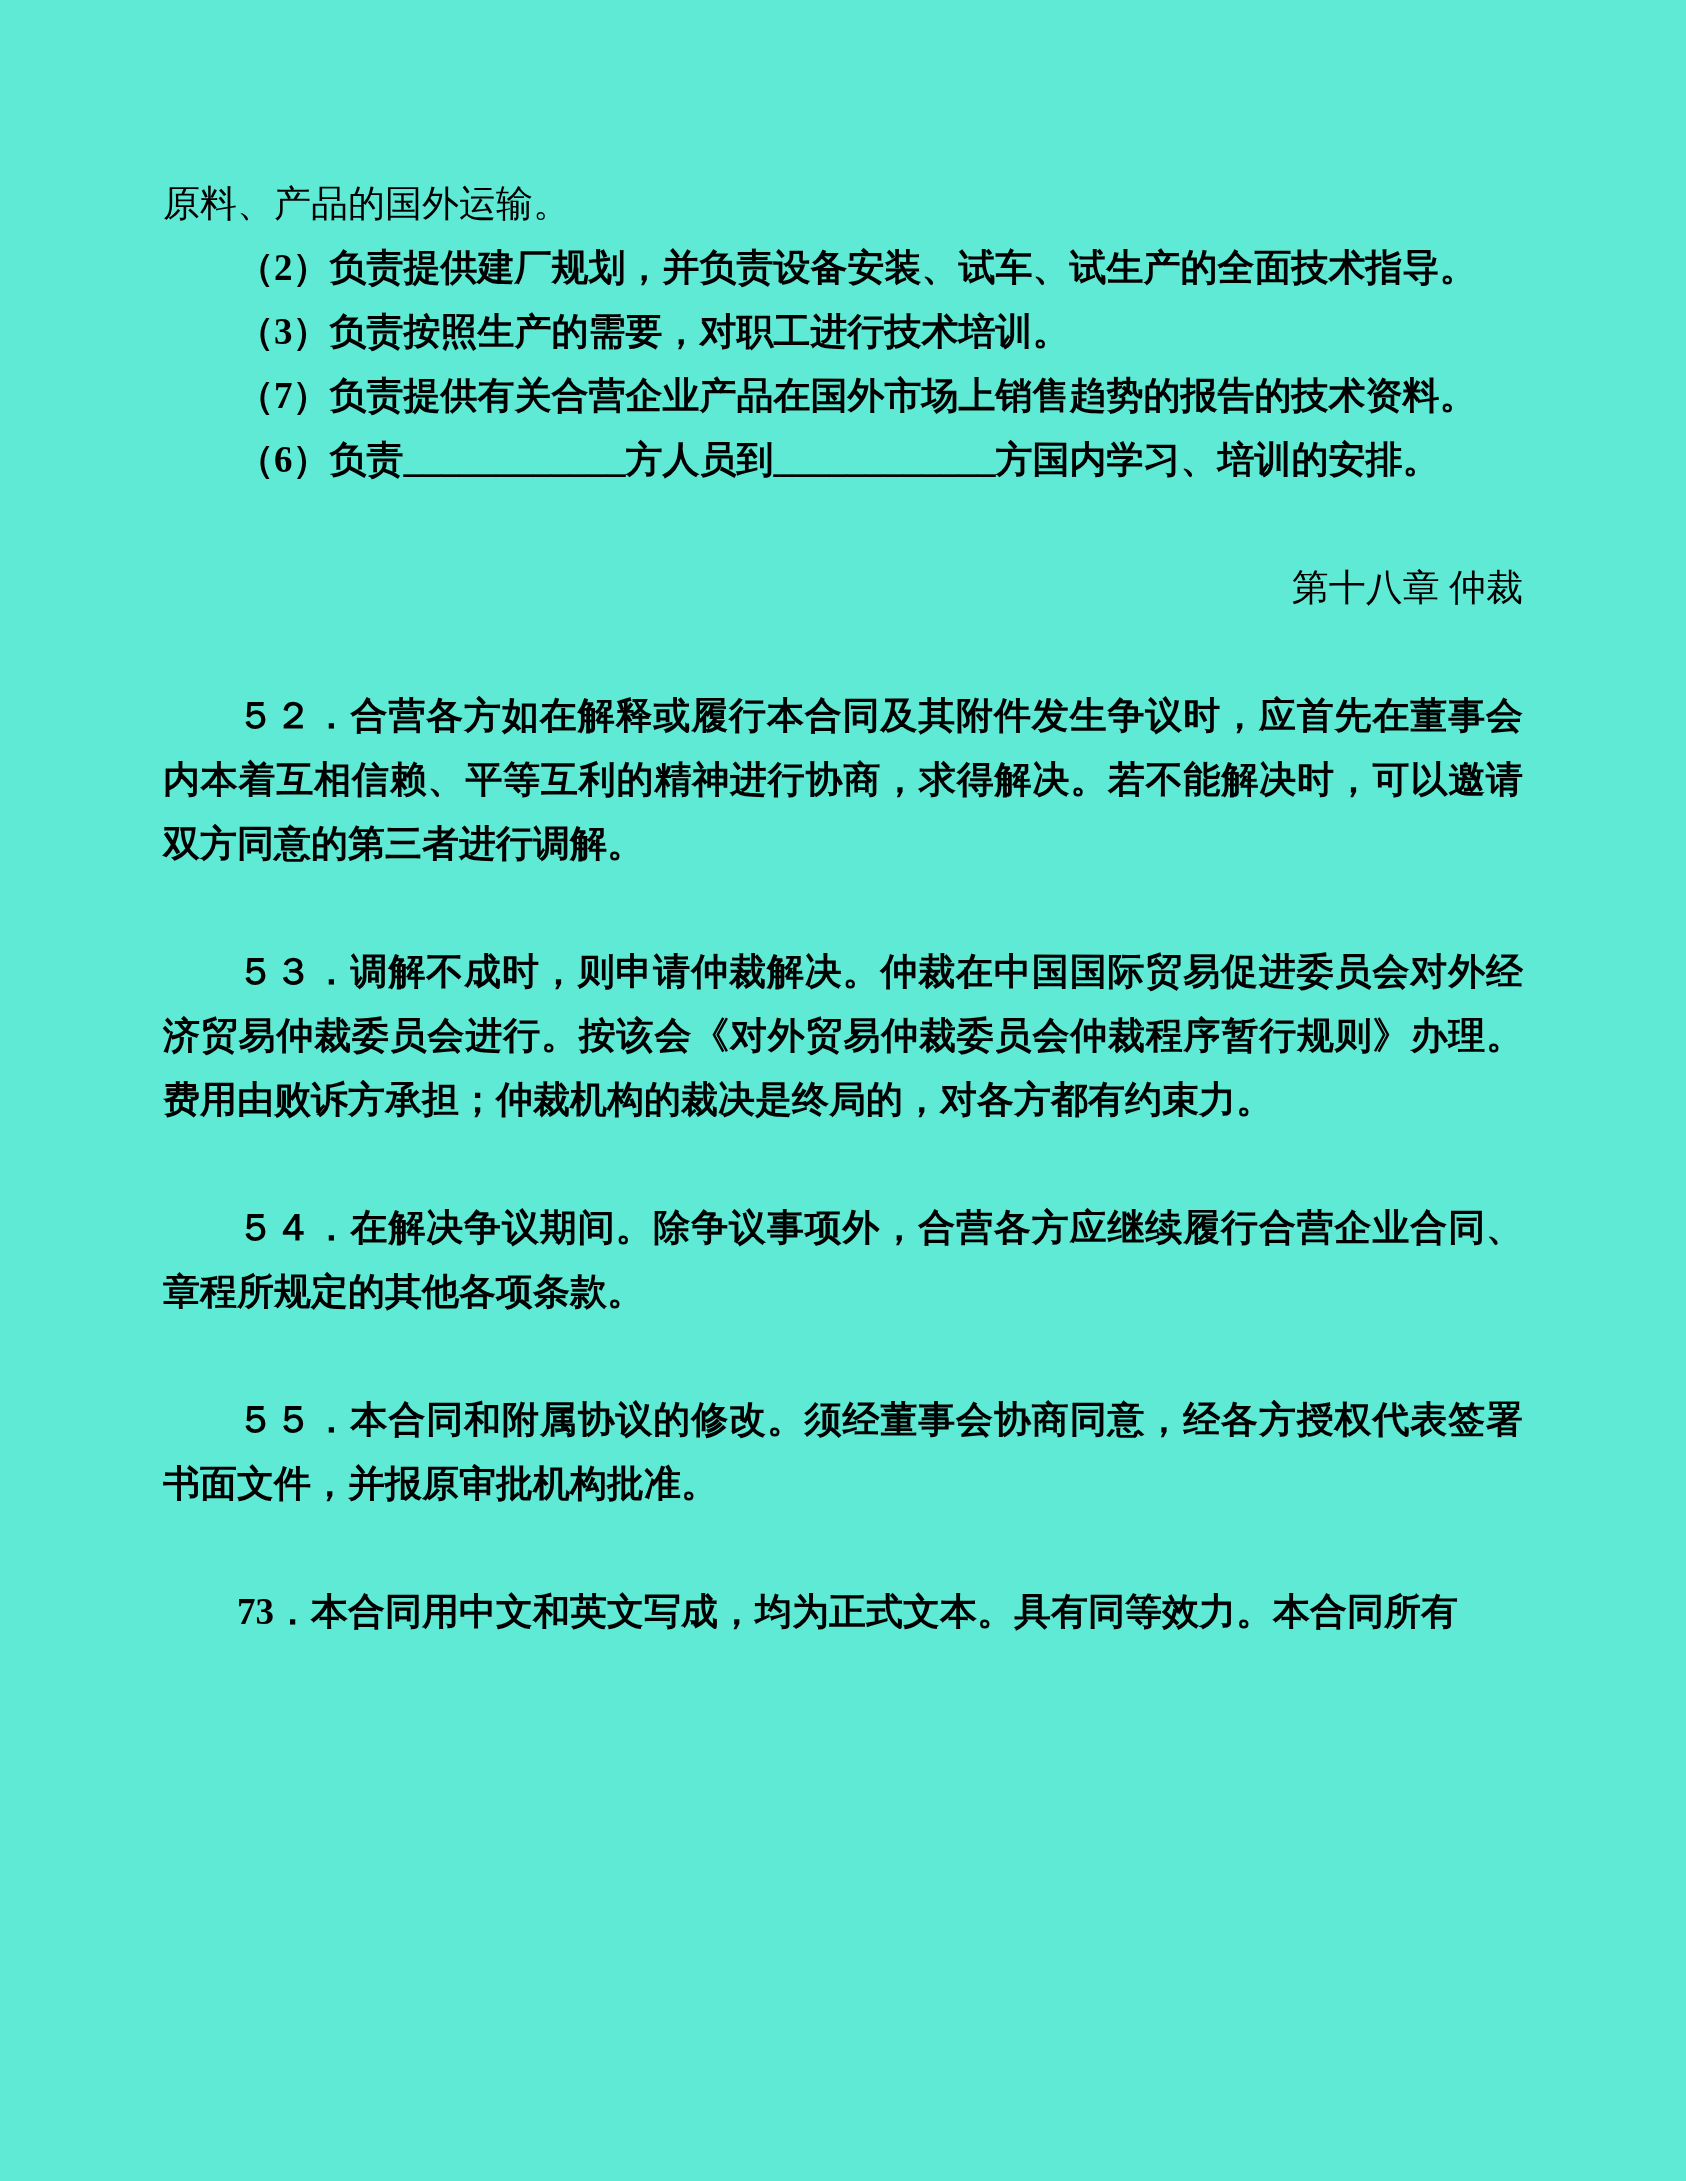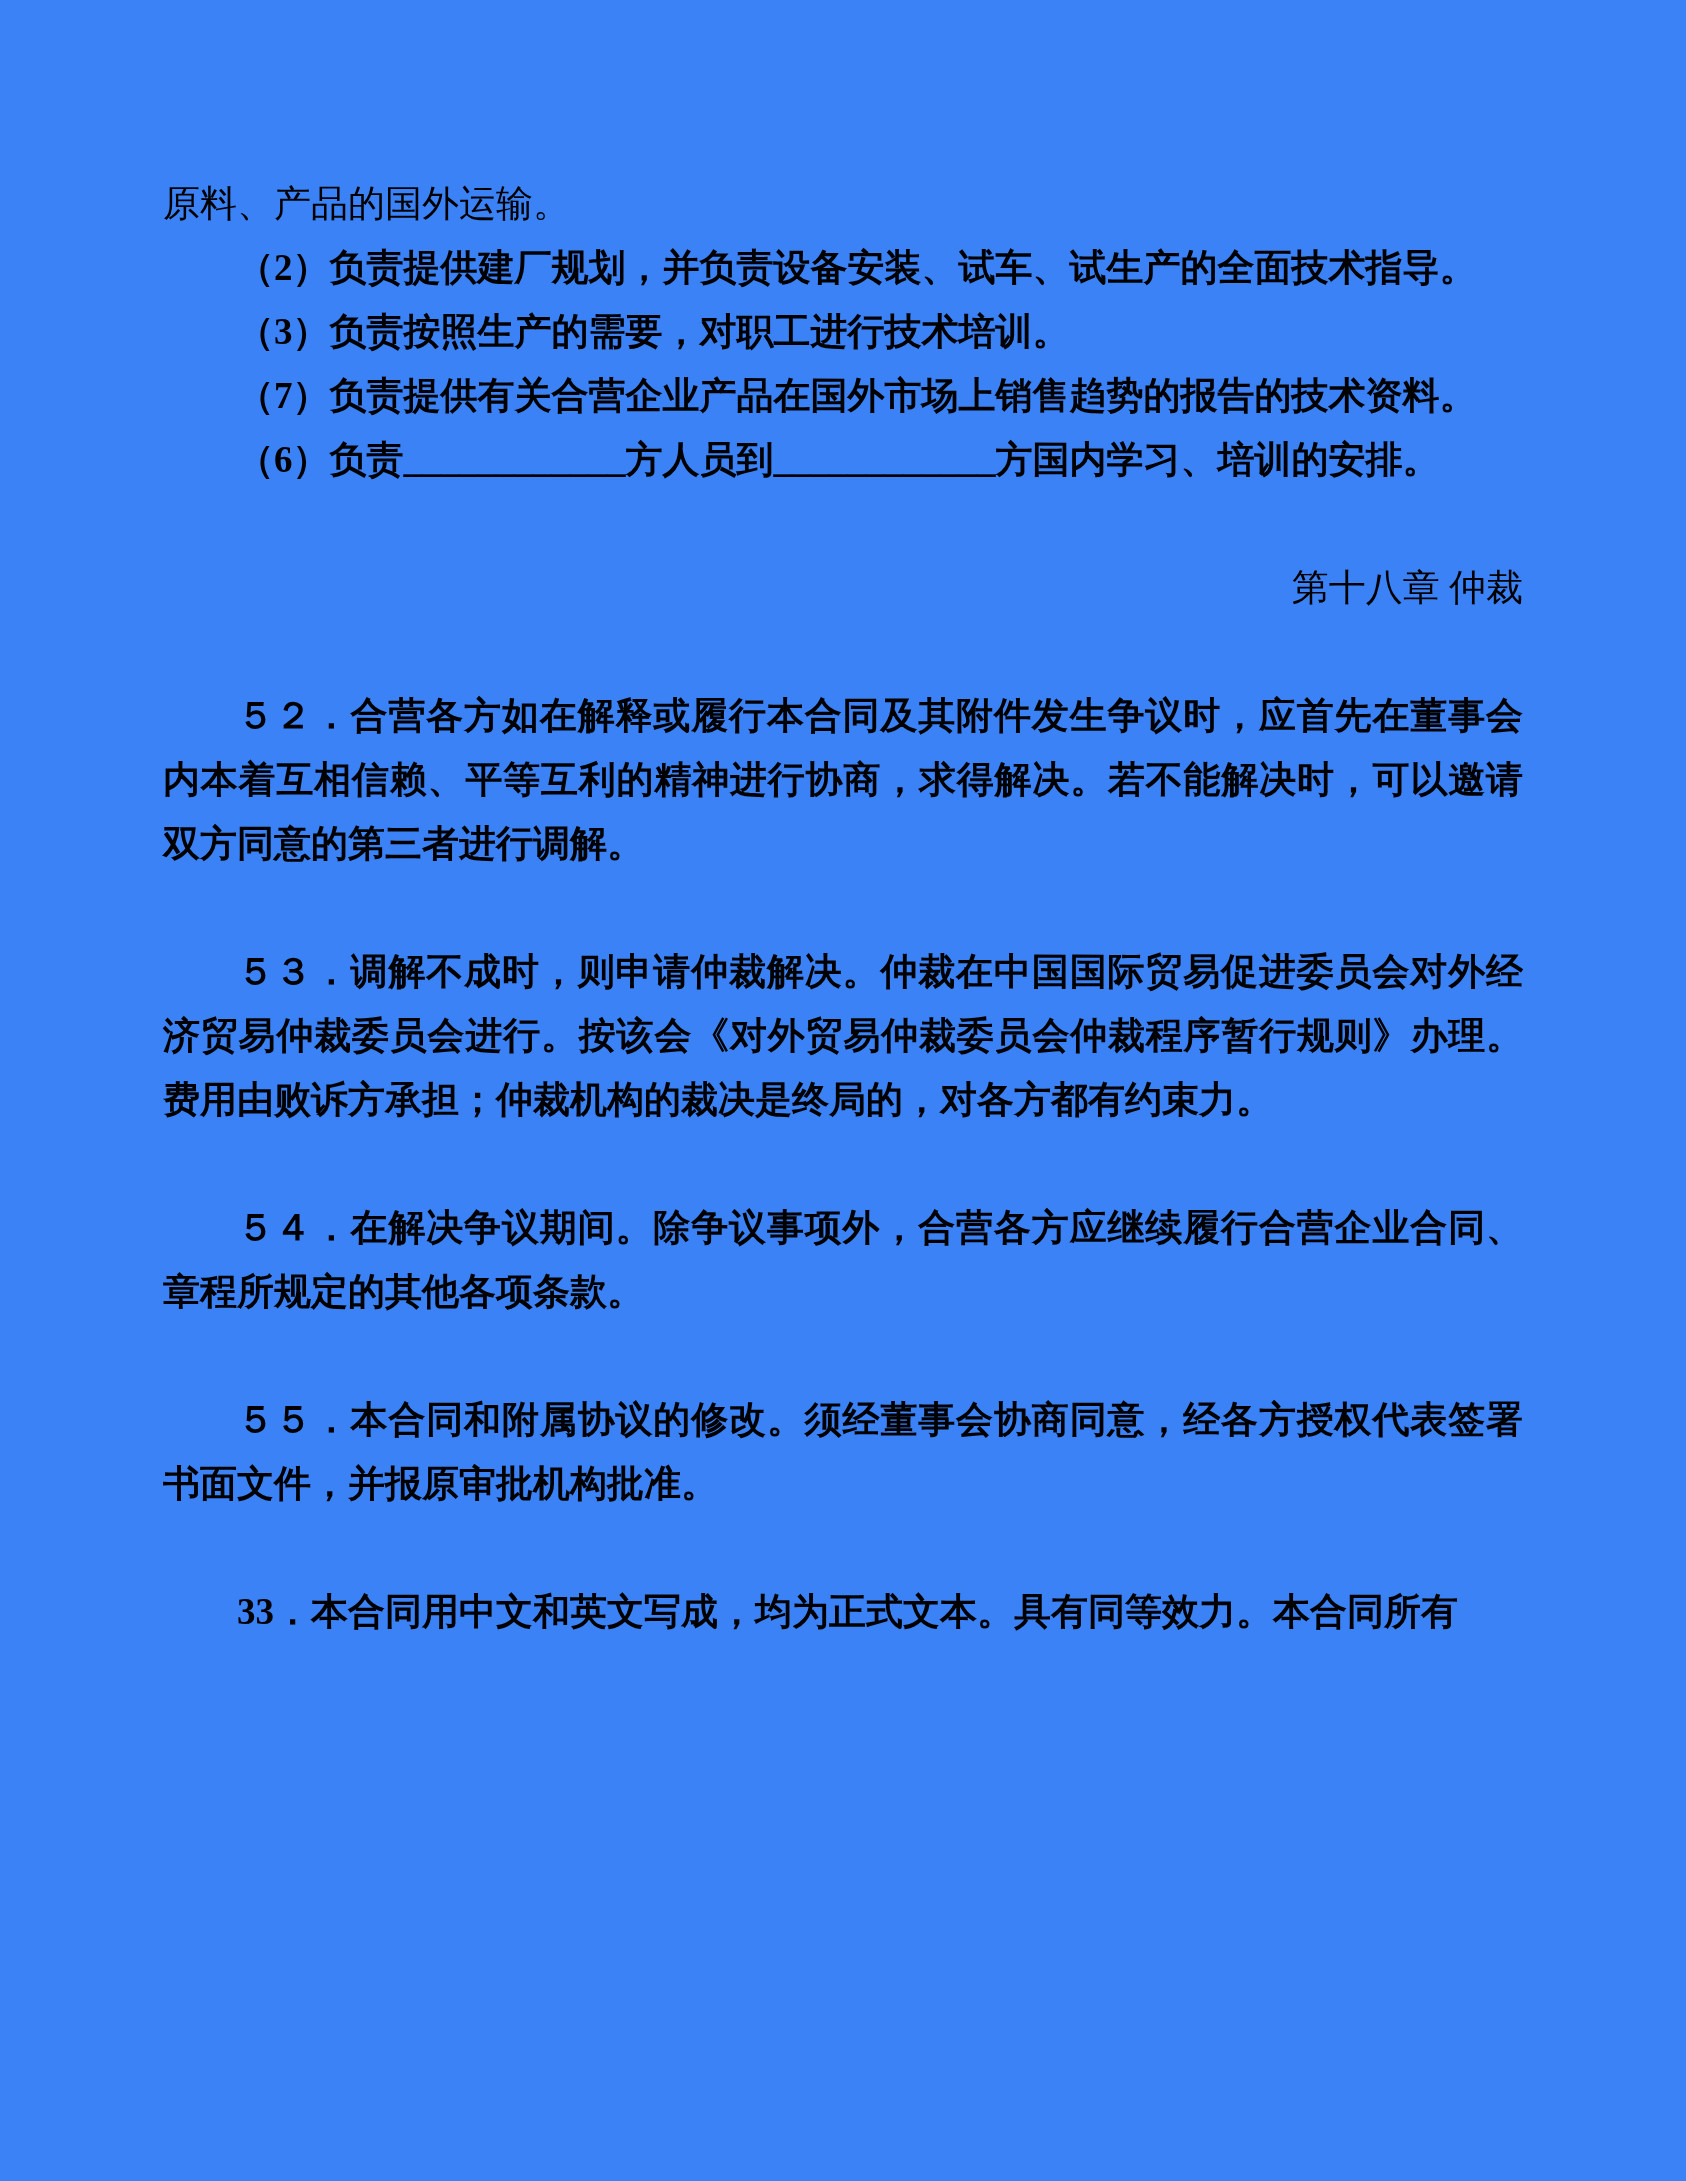--- a/index.html
+++ b/index.html
@@ -5,21 +5,21 @@
   html, body {
     margin: 0;
     padding: 0;
     background: #ffffff;
   }
   .page {
     position: relative;
     width: 1686px;
     height: 2182px;
     box-sizing: border-box;
-    background: #3b82f6;
+    background: #5eead4;
     color: #000000;
     font-family: "Liberation Serif", "DejaVu Serif", serif;
     font-size: 37px;
     line-height: 64px;
     padding: 172px 163px 16px 163px;
     text-align: justify;
     overflow: hidden;
   }
   .page p {
     margin: 0;
@@ -56,15 +56,15 @@
 
   <p class="indent gap">５２．合营各方如在解释或履行本合同及其附件发生争议时，应首先在董事会内本着互相信赖、平等互利的精神进行协商，求得解决。若不能解决时，可以邀请双方同意的第三者进行调解。</p>
 
   <p class="indent gap">５３．调解不成时，则申请仲裁解决。仲裁在中国国际贸易促进委员会对外经济贸易仲裁委员会进行。按该会《对外贸易仲裁委员会仲裁程序暂行规则》办理。费用由败诉方承担；仲裁机构的裁决是终局的，对各方都有约束力。</p>
 
   <p class="indent gap">５４．在解决争议期间。除争议事项外，合营各方应继续履行合营企业合同、章程所规定的其他各项条款。</p>
 
 
   <p class="indent gap">５５．本合同和附属协议的修改。须经董事会协商同意，经各方授权代表签署书面文件，并报原审批机构批准。</p>
 
-  <p class="indent gap">33．本合同用中文和英文写成，均为正式文本。具有同等效力。本合同所有</p>
+  <p class="indent gap">73．本合同用中文和英文写成，均为正式文本。具有同等效力。本合同所有</p>
 </div>
 
 
 </body></html>

